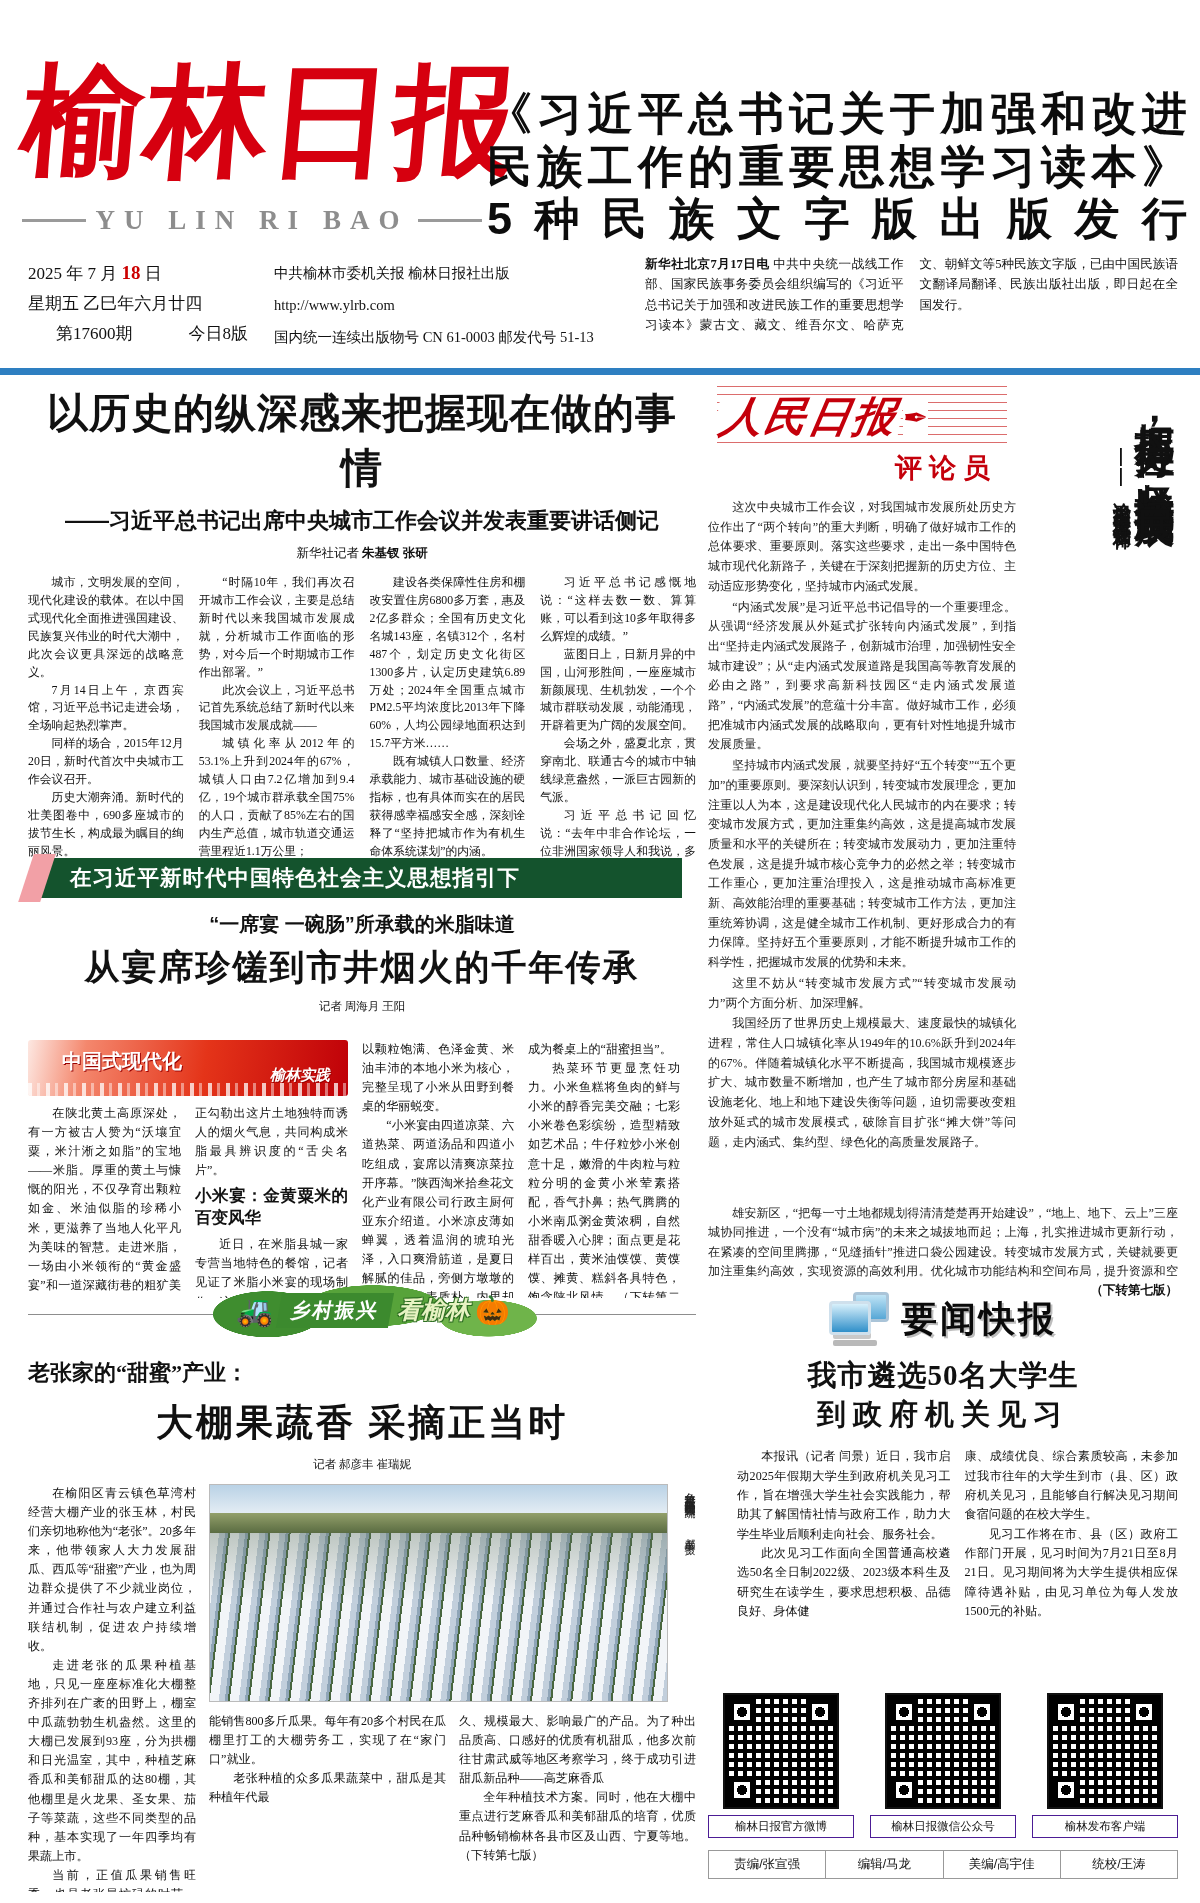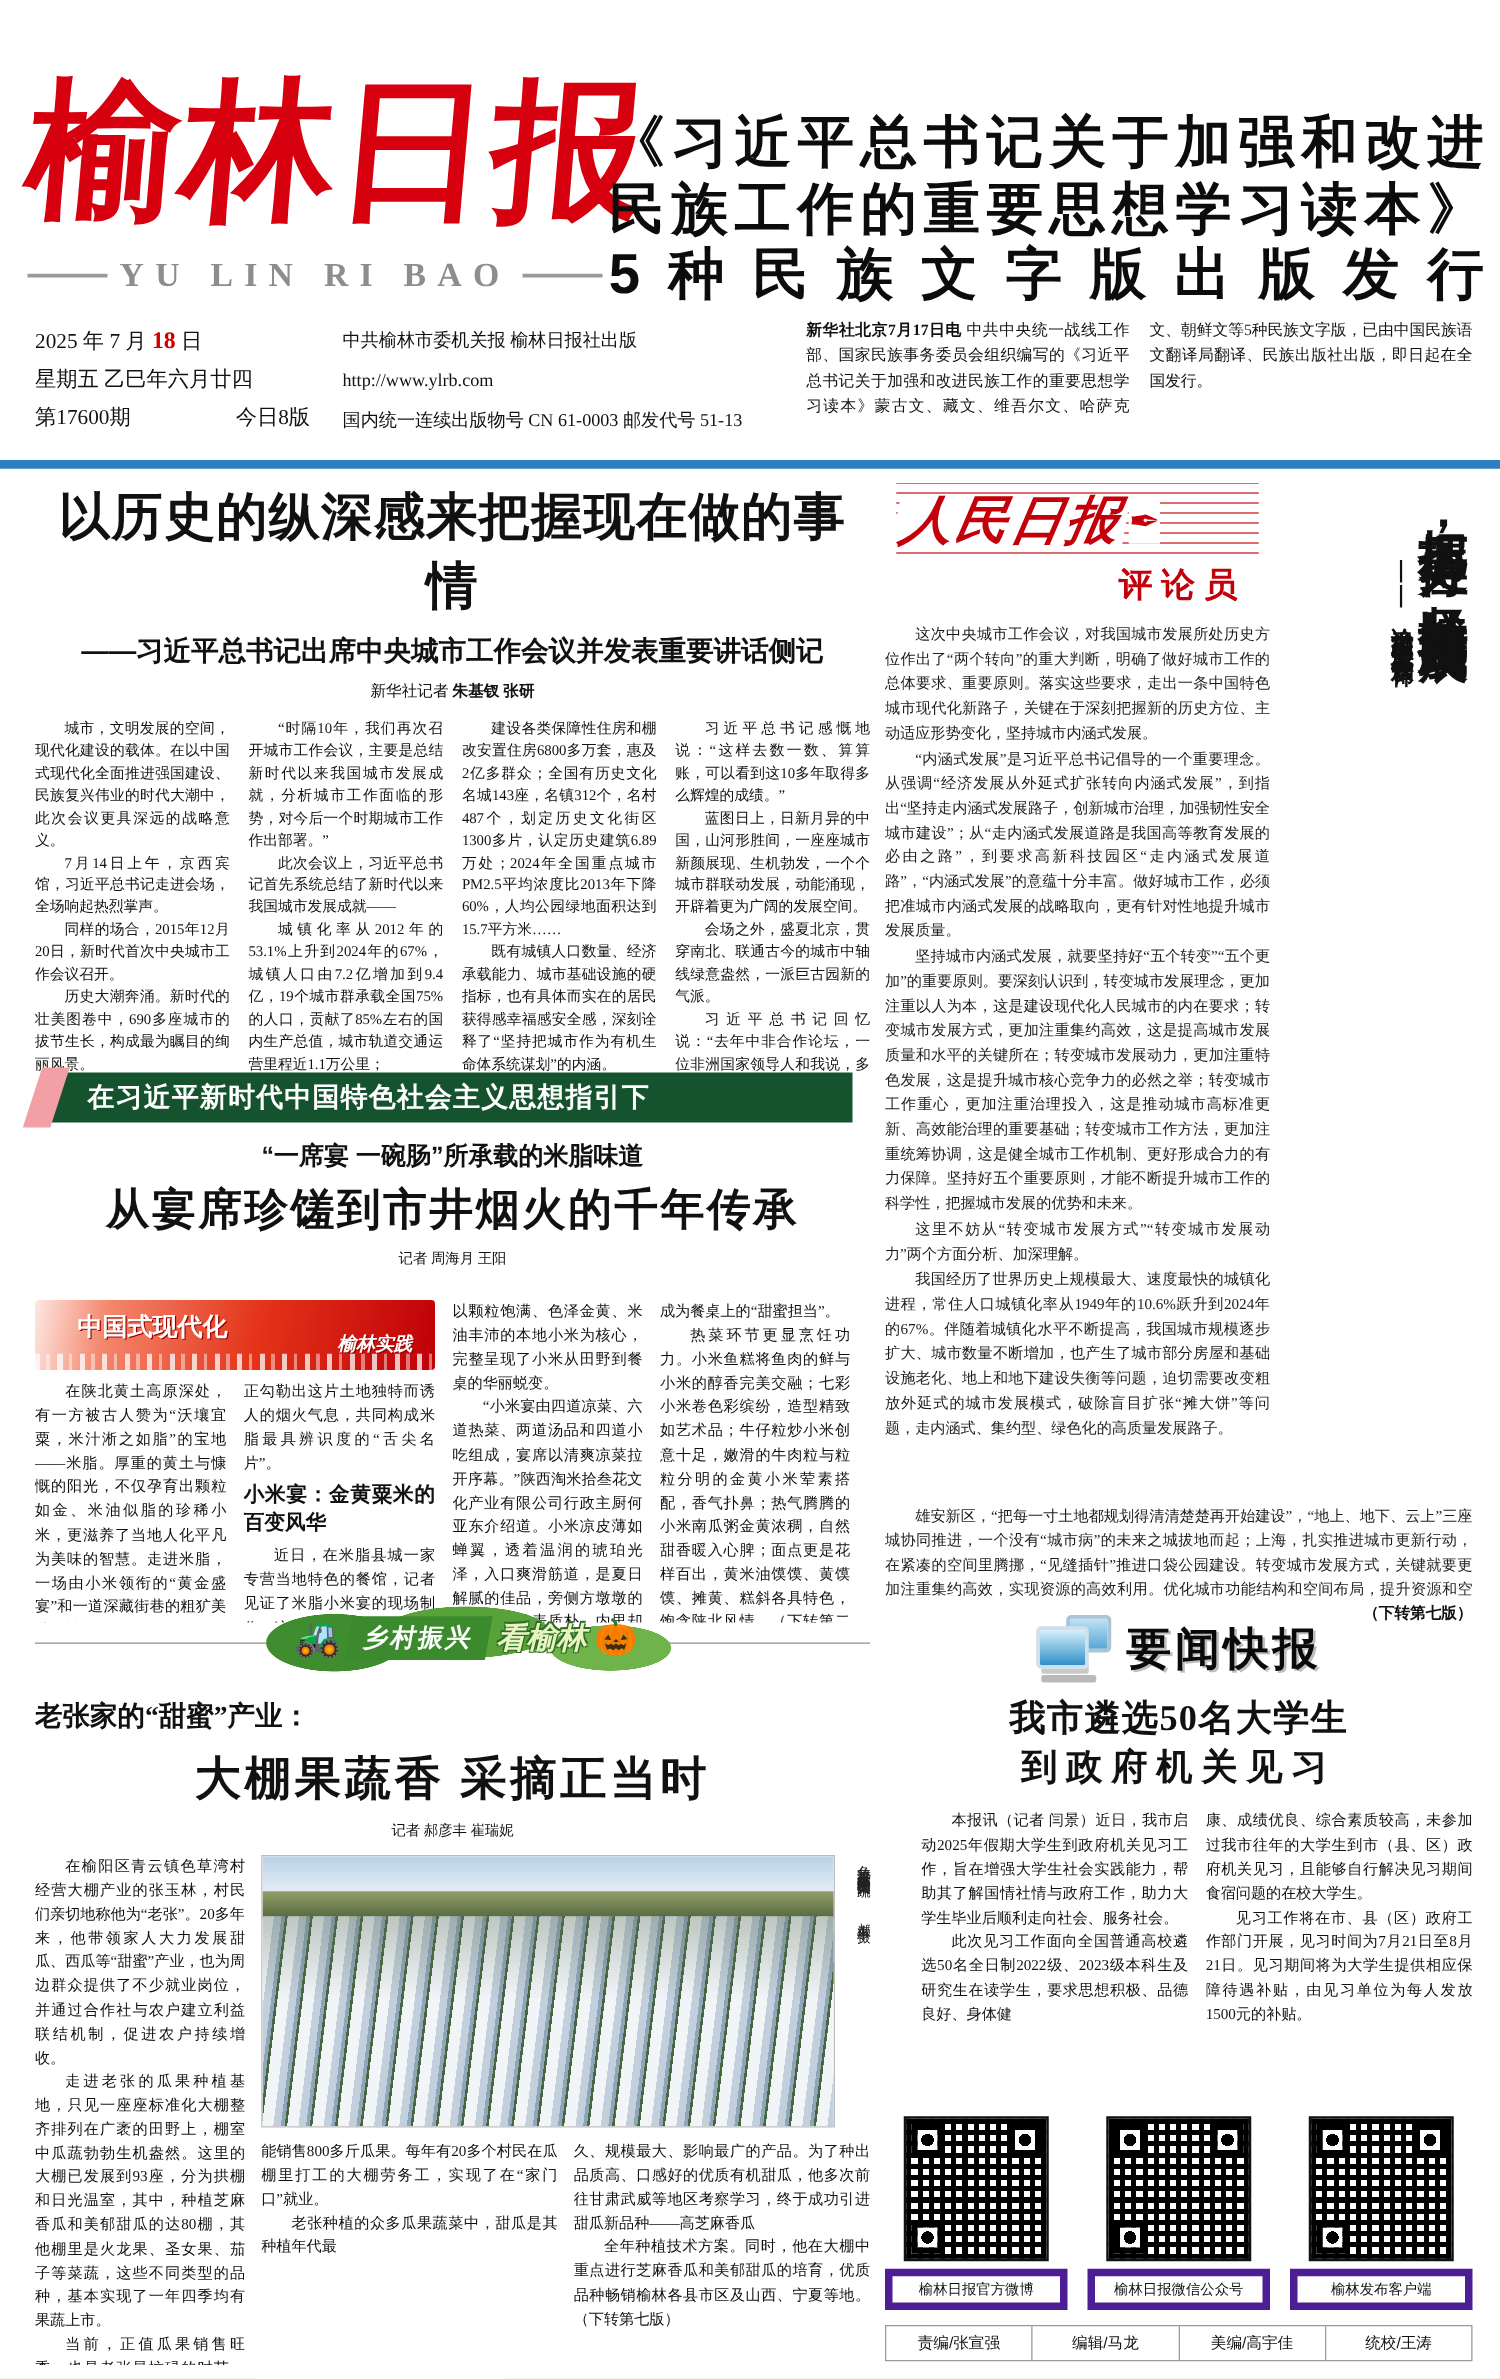--- a/index.html
+++ b/index.html
@@ -18,21 +18,21 @@
   .mast-pinyin{font-size:27px;font-weight:bold;color:#8d8d8d;letter-spacing:9px;white-space:nowrap;}
 
   .topright-headline{left:487px;top:88px;width:700px;}
   .topright-headline div{font-family:"Liberation Sans","DejaVu Sans",sans-serif;font-weight:900;
       font-size:45px;line-height:1.17;color:#0c0c0c;text-align:justify;text-align-last:justify;}
 
   
   .infobar{left:28px;top:252px;width:1150px;height:108px;display:flex;gap:26px;}
   .date-block{width:220px;font-size:17px;line-height:1.75;padding-top:4px;}
   .date-line .day{color:#c00;font-weight:bold;font-size:19px;}
-  .issue-line{display:flex;justify-content:space-between;}
+  .issue-line{display:flex;justify-content:space-between;margin-left:28px;}
   .pub-block{width:345px;font-size:14.5px;line-height:2.2;padding-top:6px;}
   .xinhua-brief{flex:1;font-size:12.6px;line-height:1.62;column-count:2;column-gap:16px;
                 text-align:justify;padding-top:2px;}
   .xinhua-brief .lead{font-weight:bold;}
   .blue-rule{left:0;top:368px;width:1200px;height:7px;background:#2e7fc1;}
 
   
   .main-story{left:28px;top:386px;width:668px;}
   .ms-headline{font-family:"Liberation Sans","DejaVu Sans",sans-serif;font-weight:900;font-size:41px;
                text-align:center;letter-spacing:1px;}
@@ -152,21 +152,21 @@
   .qr-row{display:flex;justify-content:space-between;margin-top:14px;}
   .qr-item{width:146px;text-align:center;}
   .qr{position:relative;width:112px;height:112px;margin:0 auto;border:2px solid #111;
       background-image:repeating-linear-gradient(0deg,#000 0 4px,transparent 4px 9px),
                        repeating-linear-gradient(90deg,#000 0 4px,#fff 4px 9px);}
   .qr::before,.qr::after,.qr .qr-f{content:"";position:absolute;width:16px;height:16px;
       border:5px solid #000;background:radial-gradient(circle,#000 0 5px,#fff 5px);}
   .qr::before{left:4px;top:4px;}
   .qr::after{right:4px;top:4px;}
   .qr .qr-f{left:4px;bottom:4px;}
-  .qr-label{margin-top:6px;border:6px solid #4c1d95;font-size:11.5px;padding:3px 0;
+  .qr-label{margin-top:6px;border:1px solid #4c1d95;font-size:11.5px;padding:3px 0;
             font-family:"Liberation Sans","DejaVu Sans",sans-serif;}
   .credits-row{display:flex;margin-top:12px;border:1px solid #999;}
   .credit-cell{flex:1;text-align:center;font-size:12.5px;padding:5px 0;border-left:1px solid #999;
                font-family:"Liberation Sans","DejaVu Sans",sans-serif;}
   .credit-cell:first-child{border-left:none;}
 </style>
 </head>
 <body>
 
 <div class="page">

